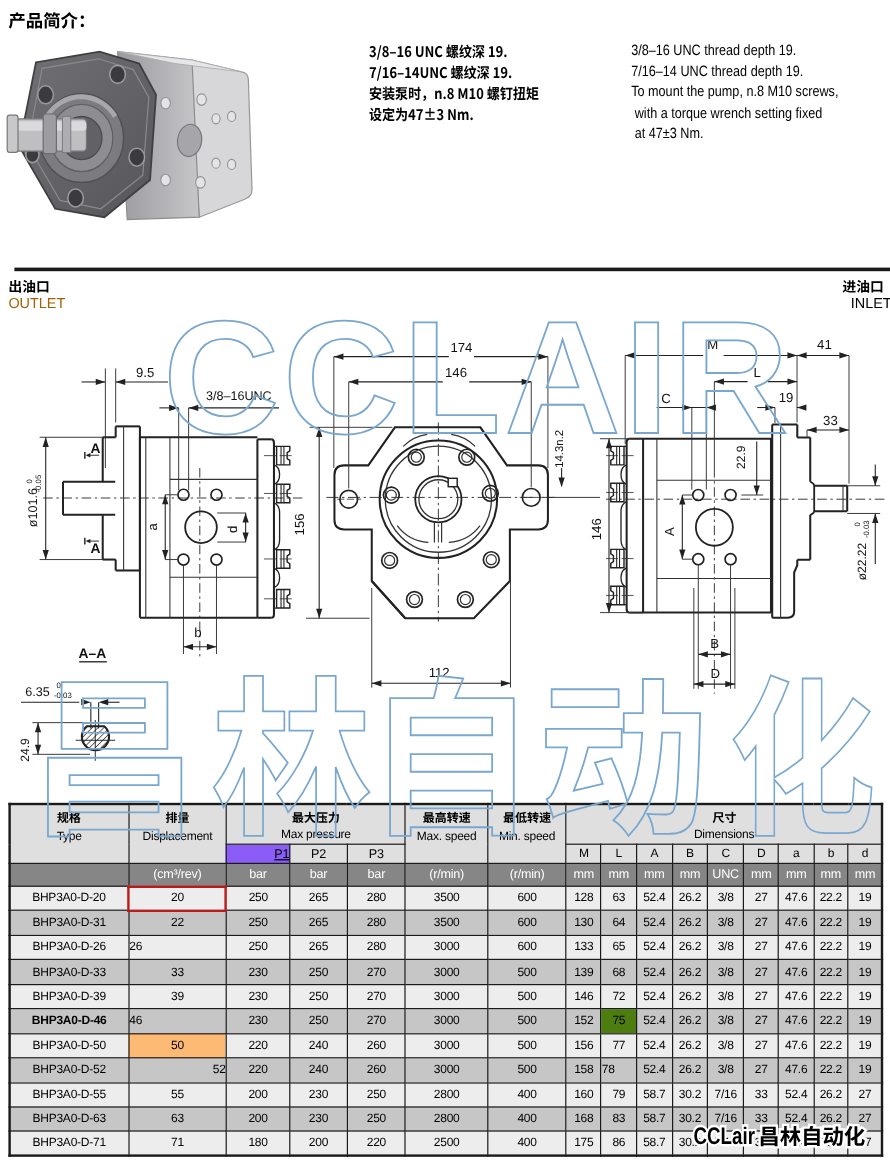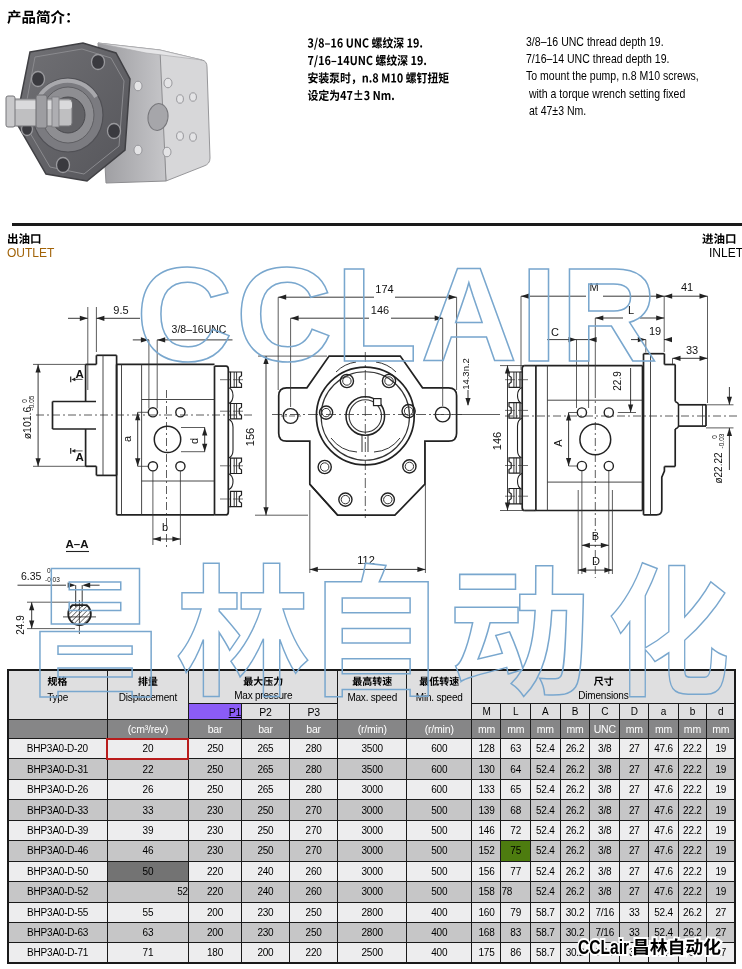--- a/index.html
+++ b/index.html
@@ -99,21 +99,21 @@
         <td style="border:1px solid #1a1a1a;background:#c6c6c7;height:20.45px;text-align:center;padding:0;">52.4</td>
         <td style="border:1px solid #1a1a1a;background:#c6c6c7;height:20.45px;text-align:center;padding:0;">26.2</td>
         <td style="border:1px solid #1a1a1a;background:#c6c6c7;height:20.45px;text-align:center;padding:0;">3/8</td>
         <td style="border:1px solid #1a1a1a;background:#c6c6c7;height:20.45px;text-align:center;padding:0;">27</td>
         <td style="border:1px solid #1a1a1a;background:#c6c6c7;height:20.45px;text-align:center;padding:0;">47.6</td>
         <td style="border:1px solid #1a1a1a;background:#c6c6c7;height:20.45px;text-align:center;padding:0;">22.2</td>
         <td style="border:1px solid #1a1a1a;background:#c6c6c7;height:20.45px;text-align:center;padding:0;">19</td>
       </tr>
       <tr>
         <td style="border:1px solid #1a1a1a;background:#ededee;height:20.45px;text-align:center;padding:0;">BHP3A0-D-26</td>
-        <td style="border:1px solid #1a1a1a;background:#ededee;height:20.45px;text-align:center;padding:0;margin-left:34px;">26</td>
+        <td style="border:1px solid #1a1a1a;background:#ededee;height:20.45px;padding:0;margin-left:34px;">26</td>
         <td style="border:1px solid #1a1a1a;background:#ededee;height:20.45px;text-align:center;padding:0;">250</td>
         <td style="border:1px solid #1a1a1a;background:#ededee;height:20.45px;text-align:center;padding:0;">265</td>
         <td style="border:1px solid #1a1a1a;background:#ededee;height:20.45px;text-align:center;padding:0;">280</td>
         <td style="border:1px solid #1a1a1a;background:#ededee;height:20.45px;text-align:center;padding:0;">3000</td>
         <td style="border:1px solid #1a1a1a;background:#ededee;height:20.45px;text-align:center;padding:0;">600</td>
         <td style="border:1px solid #1a1a1a;background:#ededee;height:20.45px;text-align:center;padding:0;">133</td>
         <td style="border:1px solid #1a1a1a;background:#ededee;height:20.45px;text-align:center;padding:0;">65</td>
         <td style="border:1px solid #1a1a1a;background:#ededee;height:20.45px;text-align:center;padding:0;">52.4</td>
         <td style="border:1px solid #1a1a1a;background:#ededee;height:20.45px;text-align:center;padding:0;">26.2</td>
         <td style="border:1px solid #1a1a1a;background:#ededee;height:20.45px;text-align:center;padding:0;">3/8</td>
@@ -152,40 +152,40 @@
         <td style="border:1px solid #1a1a1a;background:#ededee;height:20.45px;text-align:center;padding:0;">72</td>
         <td style="border:1px solid #1a1a1a;background:#ededee;height:20.45px;text-align:center;padding:0;">52.4</td>
         <td style="border:1px solid #1a1a1a;background:#ededee;height:20.45px;text-align:center;padding:0;">26.2</td>
         <td style="border:1px solid #1a1a1a;background:#ededee;height:20.45px;text-align:center;padding:0;">3/8</td>
         <td style="border:1px solid #1a1a1a;background:#ededee;height:20.45px;text-align:center;padding:0;">27</td>
         <td style="border:1px solid #1a1a1a;background:#ededee;height:20.45px;text-align:center;padding:0;">47.6</td>
         <td style="border:1px solid #1a1a1a;background:#ededee;height:20.45px;text-align:center;padding:0;">22.2</td>
         <td style="border:1px solid #1a1a1a;background:#ededee;height:20.45px;text-align:center;padding:0;">19</td>
       </tr>
       <tr>
-        <td style="border:1px solid #1a1a1a;background:#c6c6c7;height:20.45px;text-align:center;padding:0;">BHP3A0-D-46</td>
-        <td style="border:1px solid #1a1a1a;background:#c6c6c7;height:20.45px;text-align:center;padding:0;">46</td>
+        <td style="border:1px solid #1a1a1a;background:#c6c6c7;height:20.45px;text-align:center;padding:0;font-weight:bold;">BHP3A0-D-46</td>
+        <td style="border:1px solid #1a1a1a;background:#c6c6c7;height:20.45px;padding:0;">46</td>
         <td style="border:1px solid #1a1a1a;background:#c6c6c7;height:20.45px;text-align:center;padding:0;">230</td>
         <td style="border:1px solid #1a1a1a;background:#c6c6c7;height:20.45px;text-align:center;padding:0;">250</td>
         <td style="border:1px solid #1a1a1a;background:#c6c6c7;height:20.45px;text-align:center;padding:0;">270</td>
         <td style="border:1px solid #1a1a1a;background:#c6c6c7;height:20.45px;text-align:center;padding:0;">3000</td>
         <td style="border:1px solid #1a1a1a;background:#c6c6c7;height:20.45px;text-align:center;padding:0;">500</td>
         <td style="border:1px solid #1a1a1a;background:#c6c6c7;height:20.45px;text-align:center;padding:0;">152</td>
         <td style="border:1px solid #1a1a1a;background:#4d7c0f;height:20.45px;text-align:center;padding:0;">75</td>
         <td style="border:1px solid #1a1a1a;background:#c6c6c7;height:20.45px;text-align:center;padding:0;">52.4</td>
         <td style="border:1px solid #1a1a1a;background:#c6c6c7;height:20.45px;text-align:center;padding:0;">26.2</td>
         <td style="border:1px solid #1a1a1a;background:#c6c6c7;height:20.45px;text-align:center;padding:0;">3/8</td>
         <td style="border:1px solid #1a1a1a;background:#c6c6c7;height:20.45px;text-align:center;padding:0;">27</td>
         <td style="border:1px solid #1a1a1a;background:#c6c6c7;height:20.45px;text-align:center;padding:0;">47.6</td>
         <td style="border:1px solid #1a1a1a;background:#c6c6c7;height:20.45px;text-align:center;padding:0;">22.2</td>
         <td style="border:1px solid #1a1a1a;background:#c6c6c7;height:20.45px;text-align:center;padding:0;">19</td>
       </tr>
       <tr>
         <td style="border:1px solid #1a1a1a;background:#ededee;height:20.45px;text-align:center;padding:0;">BHP3A0-D-50</td>
-        <td style="border:1px solid #1a1a1a;background:#737373;height:20.45px;text-align:center;padding:0;">50</td>
+        <td style="border:1px solid #1a1a1a;background:#fdba74;height:20.45px;text-align:center;padding:0;">50</td>
         <td style="border:1px solid #1a1a1a;background:#ededee;height:20.45px;text-align:center;padding:0;">220</td>
         <td style="border:1px solid #1a1a1a;background:#ededee;height:20.45px;text-align:center;padding:0;">240</td>
         <td style="border:1px solid #1a1a1a;background:#ededee;height:20.45px;text-align:center;padding:0;">260</td>
         <td style="border:1px solid #1a1a1a;background:#ededee;height:20.45px;text-align:center;padding:0;">3000</td>
         <td style="border:1px solid #1a1a1a;background:#ededee;height:20.45px;text-align:center;padding:0;">500</td>
         <td style="border:1px solid #1a1a1a;background:#ededee;height:20.45px;text-align:center;padding:0;">156</td>
         <td style="border:1px solid #1a1a1a;background:#ededee;height:20.45px;text-align:center;padding:0;">77</td>
         <td style="border:1px solid #1a1a1a;background:#ededee;height:20.45px;text-align:center;padding:0;">52.4</td>
         <td style="border:1px solid #1a1a1a;background:#ededee;height:20.45px;text-align:center;padding:0;">26.2</td>
         <td style="border:1px solid #1a1a1a;background:#ededee;height:20.45px;text-align:center;padding:0;">3/8</td>

